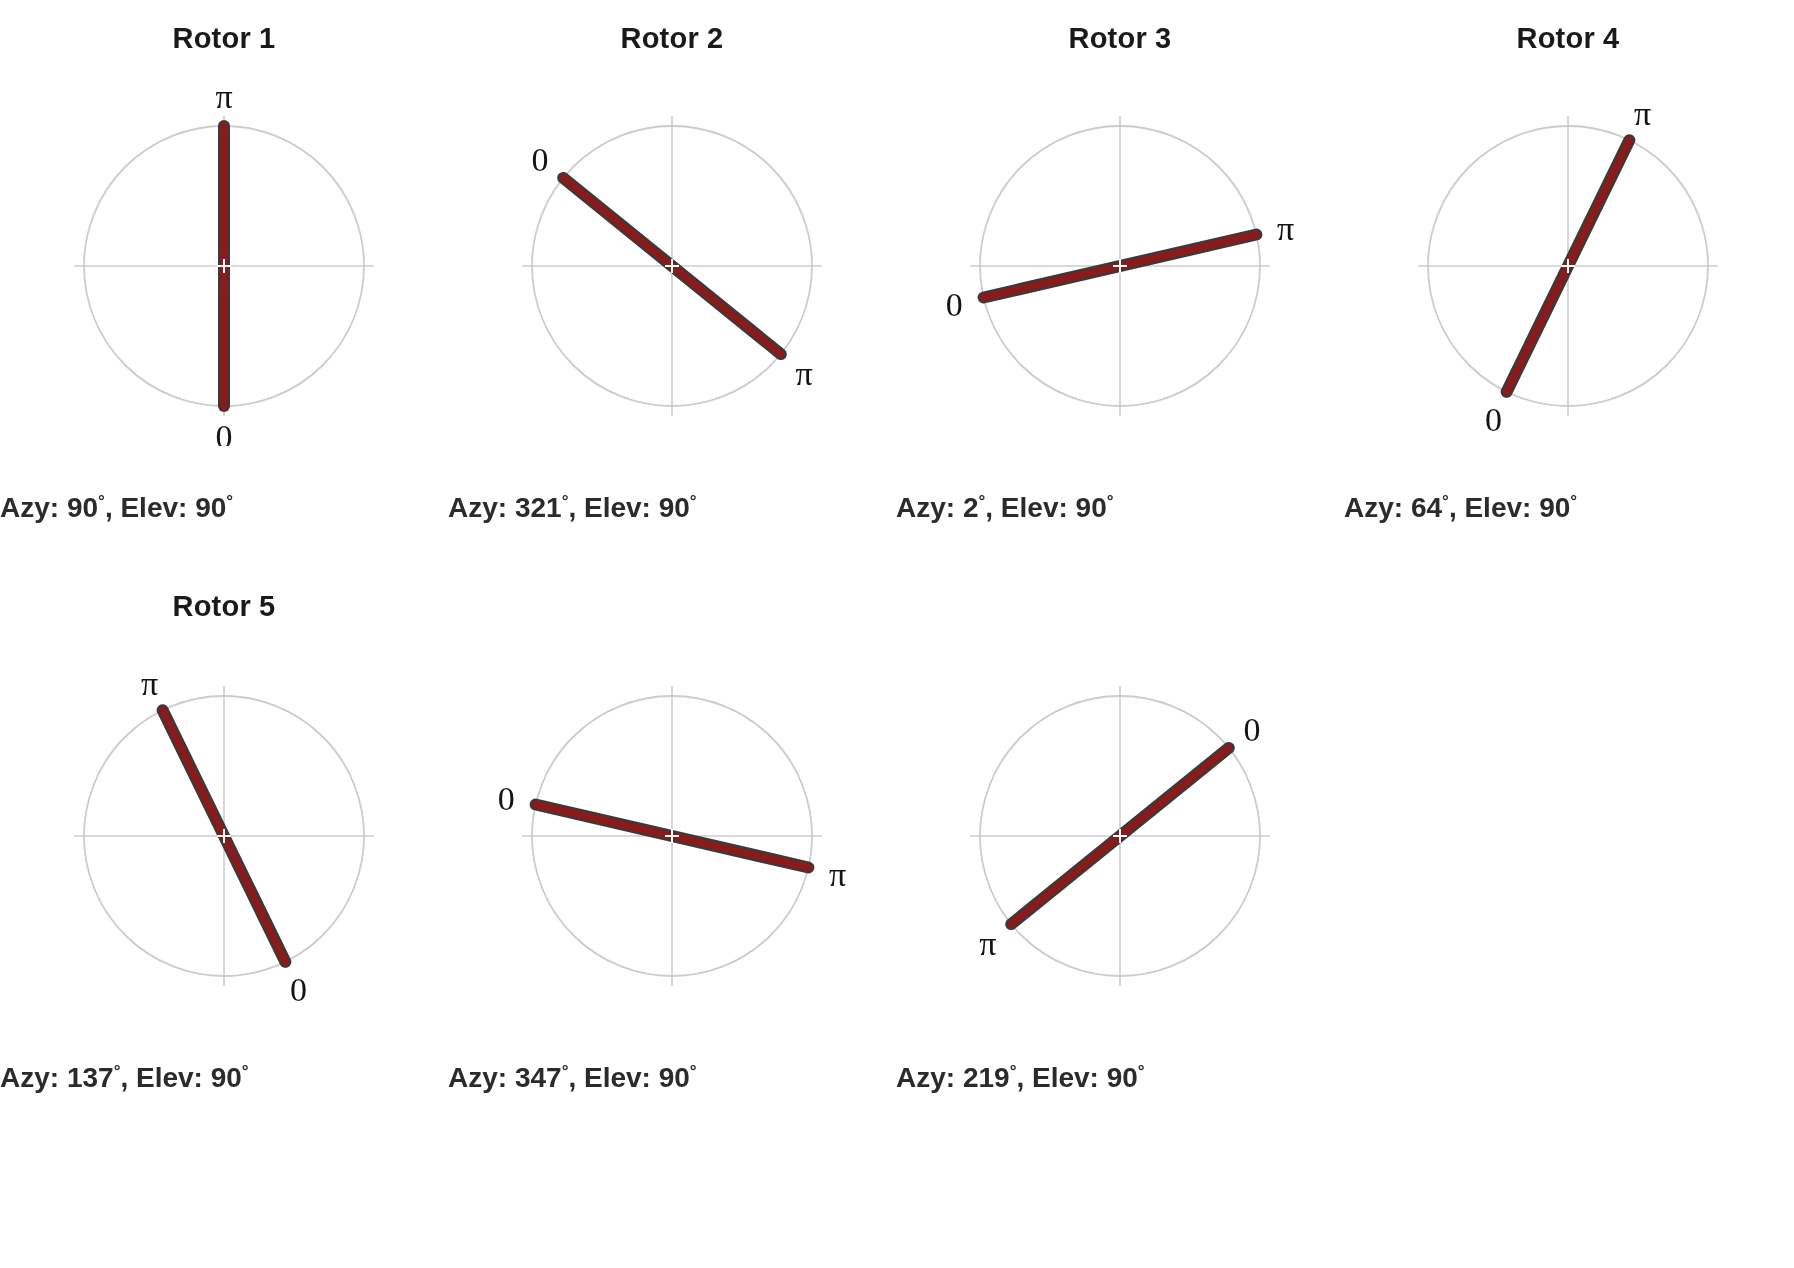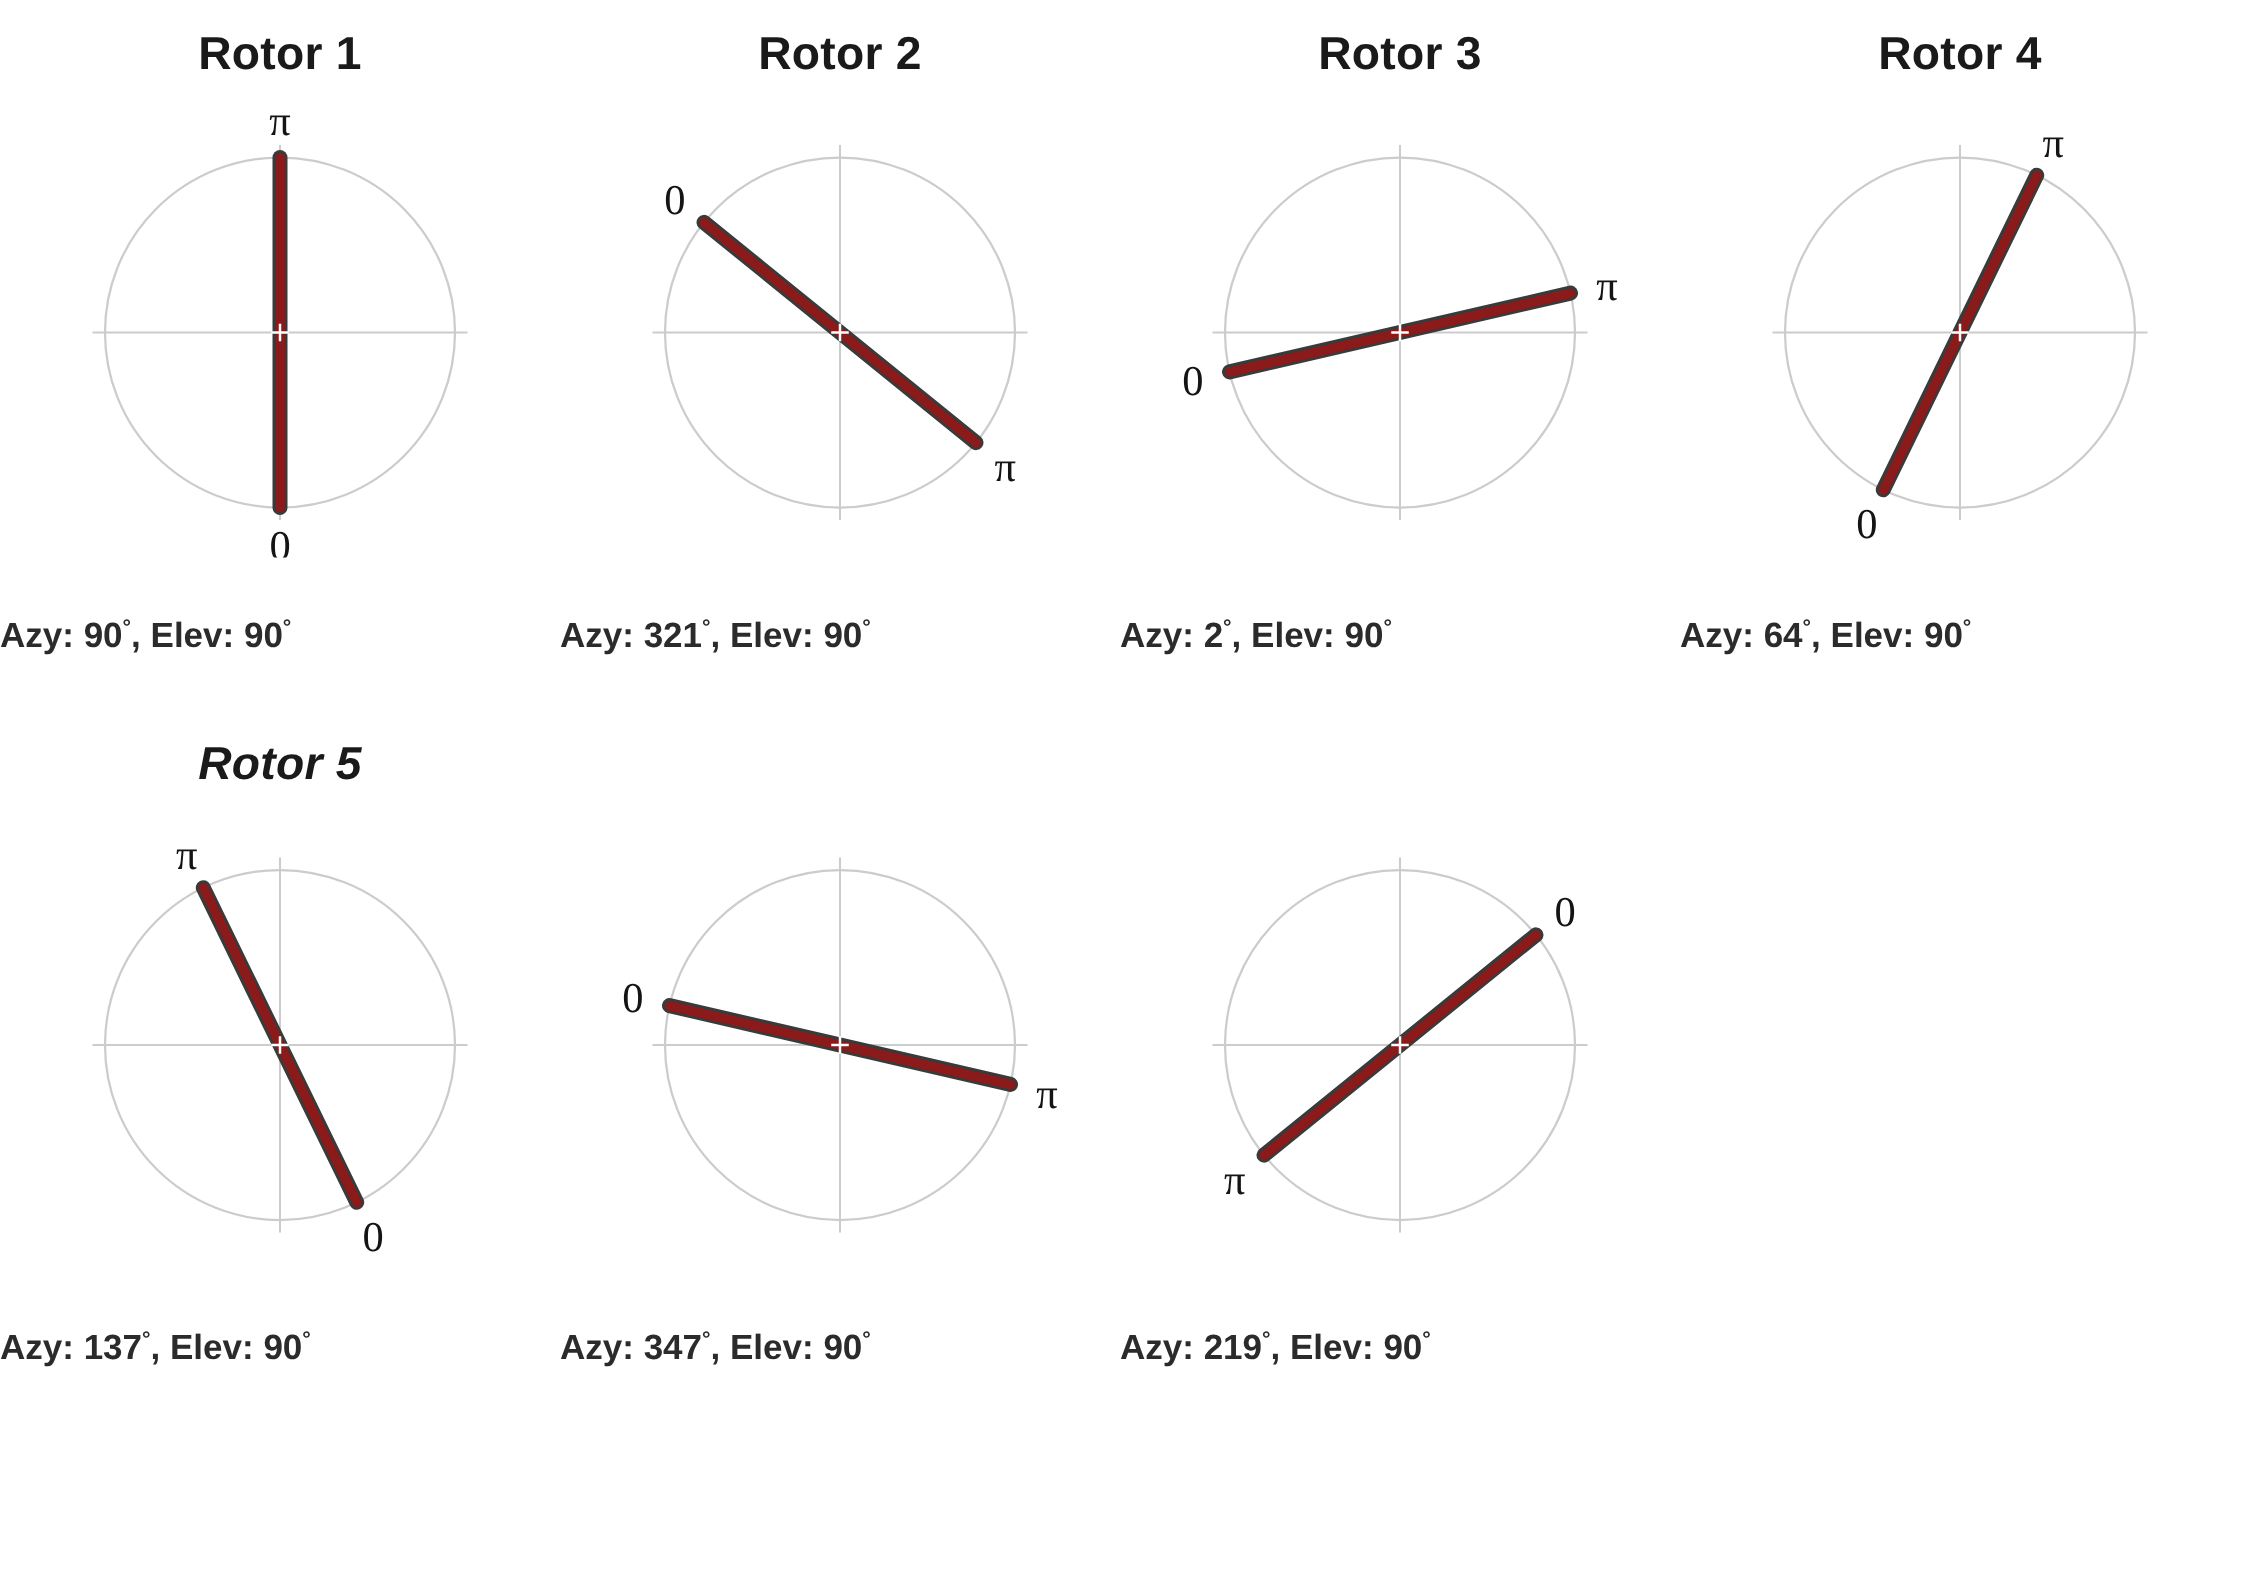--- a/index.html
+++ b/index.html
@@ -25,21 +25,21 @@
     height: 570px;
     box-sizing: border-box;
   }
   .panel.empty { visibility: hidden; }
   .panel-title {
     position: absolute;
     top: 22px;
     left: 0;
     width: 100%;
     text-align: center;
-    font-size: 37px;
+    font-size: 29px;
     font-weight: bold;
     color: #1a1a1a;
     letter-spacing: 0.2px;
   }
   .plot-wrap {
     position: absolute;
     top: 86px;
     left: 0;
     width: 448px;
     height: 360px;
@@ -62,21 +62,21 @@
     font-size: 17px;
     vertical-align: super;
     font-weight: bold;
   }
   .axis-label {
     font-family: "Liberation Serif", serif;
     font-size: 34px;
     fill: #141414;
   }
   
-  .row2 .panel-title { top: 20px; font-style: italic; }
+  .row2 .panel-title { top: 20px; }
 </style>
 </head>
 <body>
 
 <div id="grid">
     <div class="panel">
       <div class="panel-title">Rotor 1</div>
       <div class="plot-wrap">
         <svg class="plot-svg" width="360" height="360" viewBox="0 0 360 360">
           <line x1="30" y1="180" x2="330" y2="180" stroke="#cccccc" stroke-width="1.6"></line>

